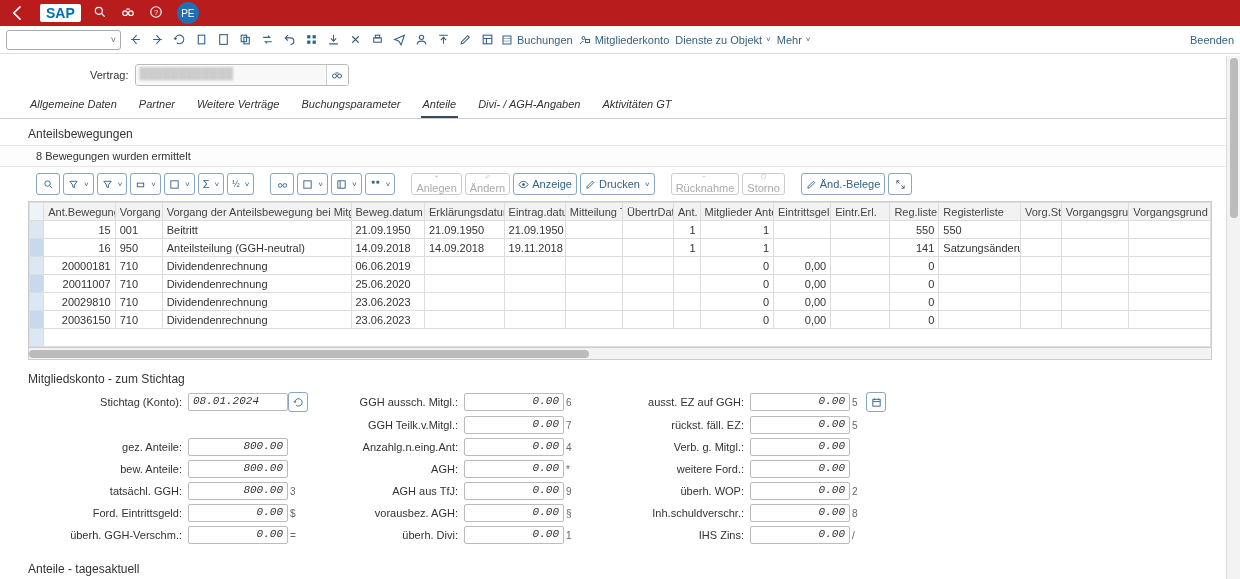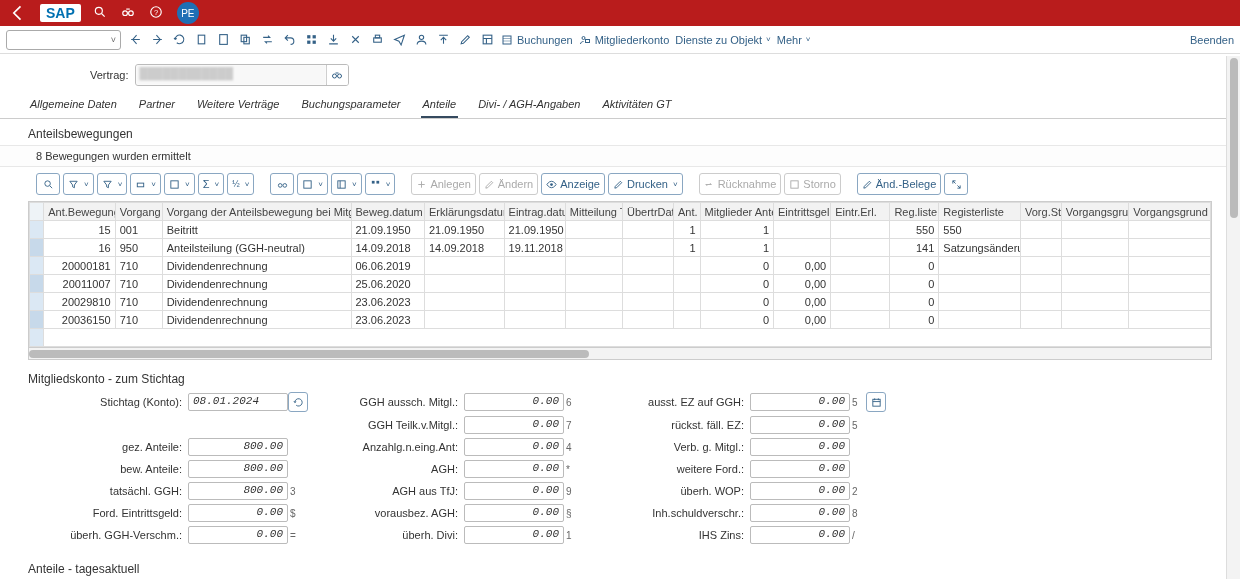--- a/index.html
+++ b/index.html
@@ -40,21 +40,21 @@
 
 .section-title { padding: 8px 28px 4px; font-size: 12px; }
 .sub-title { padding: 4px 36px; font-size: 11px; border-top: 1px solid #e8e8e8; border-bottom: 1px solid #e8e8e8; background: #fdfdfd; }
 
 
 .icon-toolbar { padding: 6px 36px; display: flex; gap: 3px; align-items: center; flex-wrap: wrap; }
 .icon-toolbar .ibtn { height: 22px; min-width: 24px; border: 1px solid #8aa7c2; border-radius: 3px; background: #fff; display: flex; align-items: center; justify-content: center; padding: 0 4px; cursor: pointer; color: #346187; font-size: 11px; gap: 3px; }
 .icon-toolbar .ibtn svg { width: 11px; height: 11px; fill: #346187; }
 .icon-toolbar .ibtn .chev { font-size: 8px; margin-left: 2px; }
 .icon-toolbar .gap { width: 10px; }
-.icon-toolbar .ibtn.ghost { color: #aaa; border-color: #ccc; }
+.icon-toolbar .ibtn.ghost { color: #aaa; border-color: #ccc; flex-direction: column; }
 .icon-toolbar .ibtn.ghost svg { fill: #aaa; }
 
 
 .table-wrap { margin: 0 28px; border: 1px solid #ccc; }
 table { border-collapse: collapse; width: 100%; table-layout: fixed; }
 th, td { border: 1px solid #ddd; padding: 2px 4px; height: 18px; font-size: 11px; text-align: left; white-space: nowrap; overflow: hidden; }
 th { background: #f2f2f2; font-weight: normal; color: #444; }
 th.sel, td.sel { width: 14px; background: #eef3f7; }
 td.sel { background: #dbe8f4; }
 tr.alt td.sel { background: #c7d9ea; }

